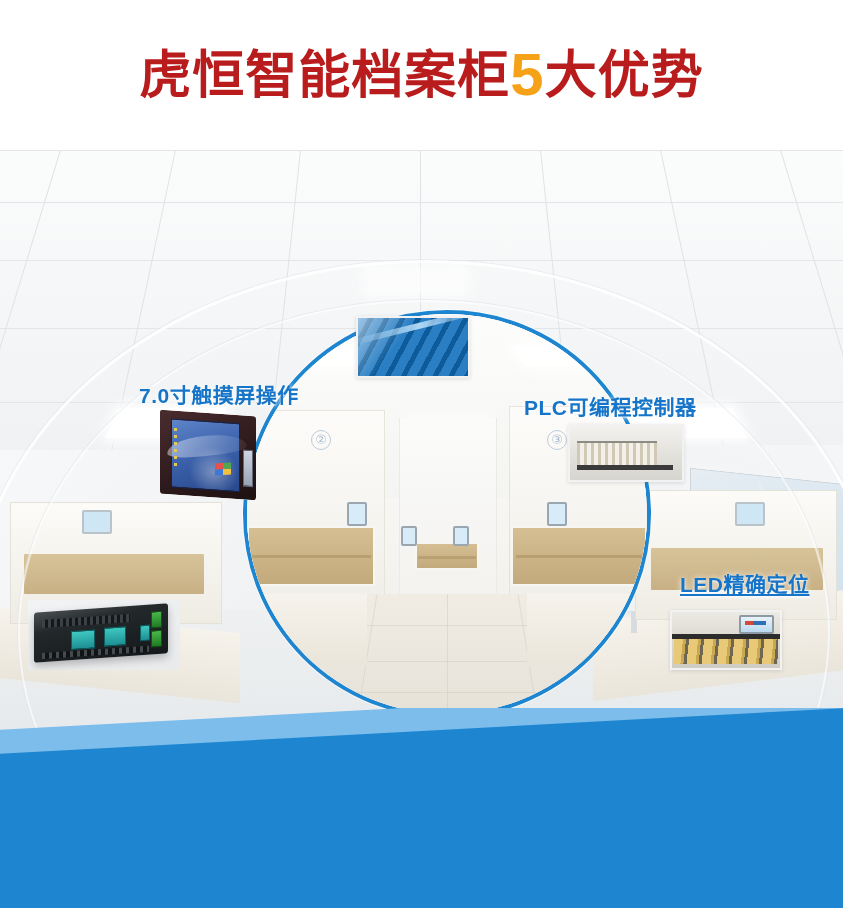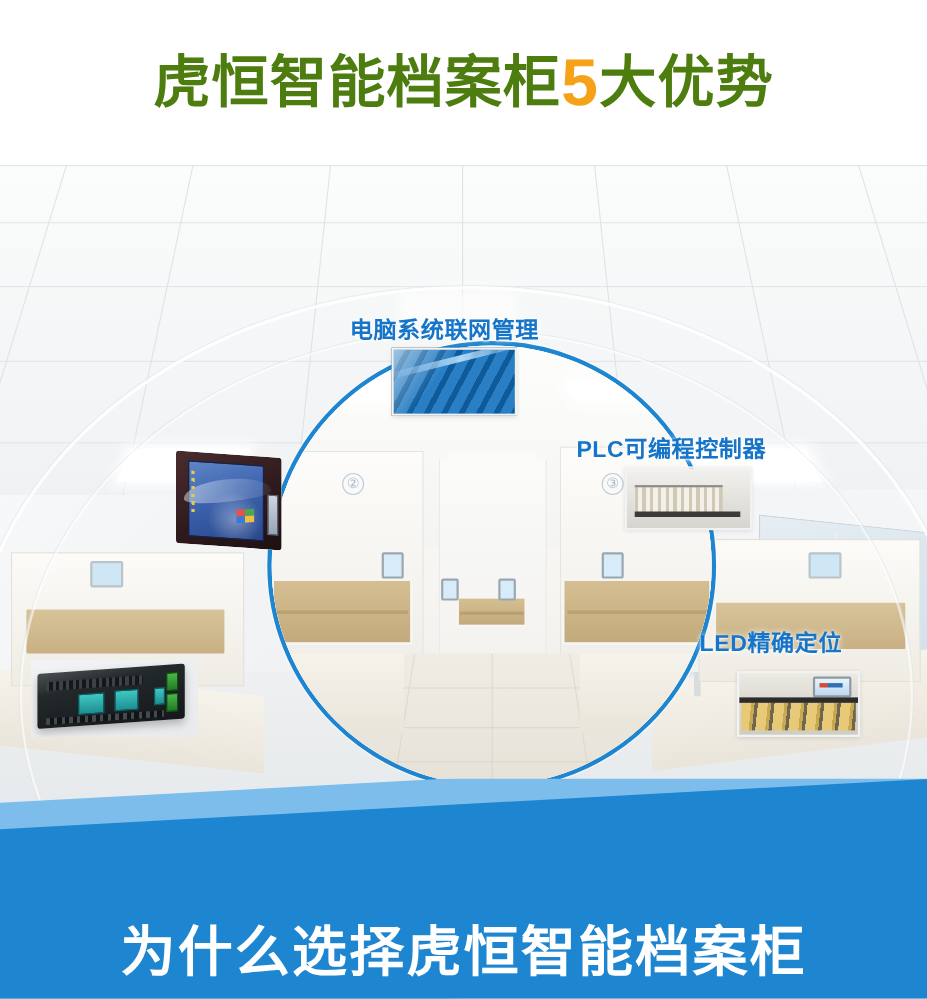--- a/index.html
+++ b/index.html
@@ -24,21 +24,21 @@
     display:flex;align-items:center;justify-content:center;
     z-index:40;
   }
   .title-text{
     font-size:52px;
     font-weight:bold;
     letter-spacing:1px;
     white-space:nowrap;
     line-height:1;
   }
-  .t-blue{color:#4d7c0f;}
+  .t-blue{color:#b91c1c;}
   .t-orange{color:#f5a218;font-size:60px;vertical-align:-2px;}
 
   
   .scene{
     position:absolute;left:0;top:150px;width:843px;height:660px;
     overflow:hidden;
     background:
       linear-gradient(180deg,#fdfdfd 0%,#f6f7f8 45%,#eef0f1 100%);
   }
   
@@ -407,23 +407,23 @@
         <div class="tile-l" style="left:0;top:82%;width:100%;height:1px;"></div>
         <div class="tile-l" style="left:30%;top:0;width:1px;height:100%;transform:rotate(9deg);"></div>
         <div class="tile-l" style="left:50%;top:0;width:1px;height:100%;"></div>
         <div class="tile-l" style="left:70%;top:0;width:1px;height:100%;transform:rotate(-9deg);"></div>
       </div>
       <div class="desk" style="left:4%;top:70%;width:26%;height:18%;"></div>
       <div class="desk" style="right:4%;top:70%;width:26%;height:18%;"></div>
     </div>
   </div>
 
-  <div class="feat-label" style="left:318px;top:283px;">电脑系统联网管理</div>
   <div class="thumb framed kb" style="left:356px;top:316px;width:110px;height:58px;"></div>
 
+  <div class="feat-label" style="left:139px;top:379px;">7.0寸触摸屏操作</div>
   <div class="thumb" style="left:160px;top:413px;width:96px;height:84px;transform:skewY(4deg);">
     <div class="tp-bezel"></div>
     <div class="tp-screen">
       <div class="tp-swoosh"></div>
       <div class="tp-taskicons"></div>
       <div class="tp-logo"></div>
     </div>
     <div class="tp-sidebar"></div>
   </div>
 
@@ -435,27 +435,26 @@
       <div class="plc-vents"></div>
       <div class="plc-chip" style="left:28%;top:42%;width:16%;height:34%;"></div>
       <div class="plc-chip" style="left:52%;top:40%;width:15%;height:34%;"></div>
       <div class="plc-green" style="right:4%;top:14%;width:7%;height:30%;"></div>
       <div class="plc-green" style="right:4%;top:52%;width:7%;height:30%;"></div>
       <div class="plc-chip" style="right:13%;top:40%;width:6%;height:28%;"></div>
       <div class="plc-pins"></div>
     </div>
   </div>
 
-  <div class="feat-label" style="left:636px;top:568px;">LED精确定位</div>
+  <div class="feat-label" style="left:680px;top:568px;text-decoration:underline;">LED精确定位</div>
   <div class="thumb framed led" style="left:670px;top:610px;width:108px;height:56px;">
     <div class="led-disp"></div>
     <div class="led-shelf"></div>
     <div class="led-files"></div>
   </div>
 
   <div class="banner-wrap">
     <div class="band-light"></div>
     <div class="band-main"></div>
     <div class="band-flat"></div>
-    <div class="banner-text">为什么选择虎恒智能档案柜</div>
   </div>
 
 </div>
 
 </body></html>

